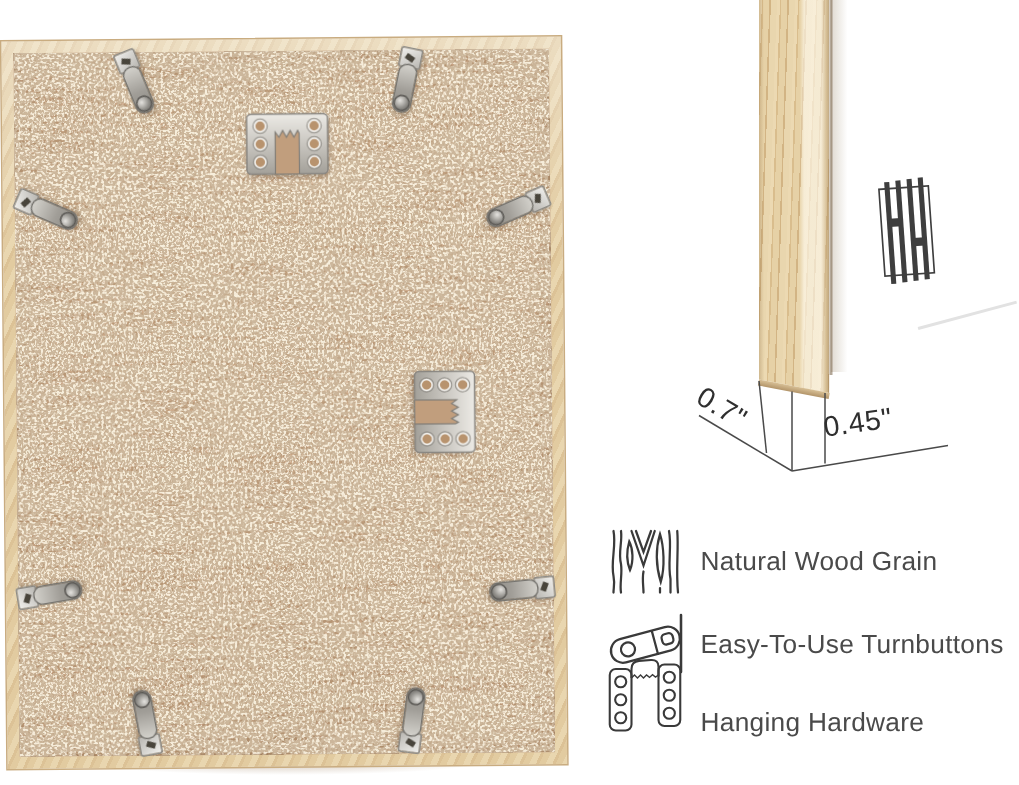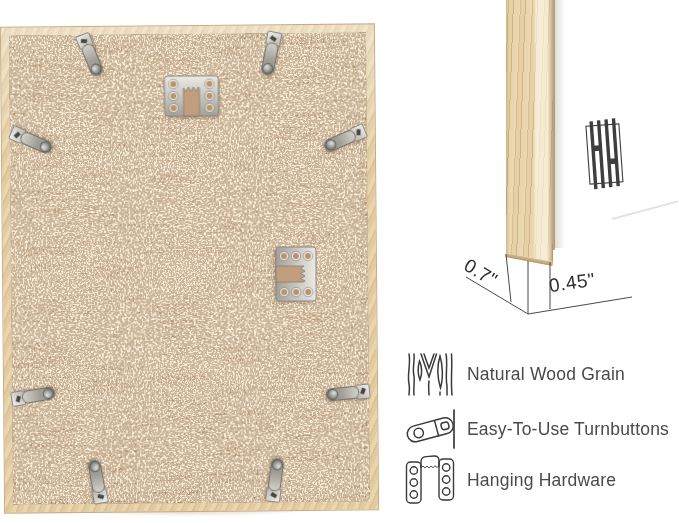--- a/index.html
+++ b/index.html
@@ -75,21 +75,21 @@
   .dim-svg{position:absolute;left:0;top:240px;}
   .dim-label{position:absolute;font-size:19px;font-weight:400;color:#2f2f2f;letter-spacing:.5px;white-space:nowrap;}
   .dim-depth{left:33px;top:262px;transform:rotate(31deg);}
   .dim-face{left:119px;top:272px;transform:rotate(-8deg);}
   
   .feature{position:absolute;left:398px;display:flex;align-items:center;}
   .feature .icon-slot{width:64px;display:flex;justify-content:center;align-items:center;}
   .feature .f-label{margin-left:5px;font-size:17.5px;color:#4a4a4a;letter-spacing:.2px;white-space:nowrap;}
   .f1{top:350px;height:48px;}
   .f2{top:406px;height:46px;}
-  .f3{top:452px;height:56px;}
+  .f3{top:436px;height:56px;align-items:flex-end;}
 </style>
 </head>
 <body>
 
 <div class="stage">
 
   <div class="floor-shadow"></div>
   <div class="back-view">
     <div class="frame-border"></div>
     <div class="board">

